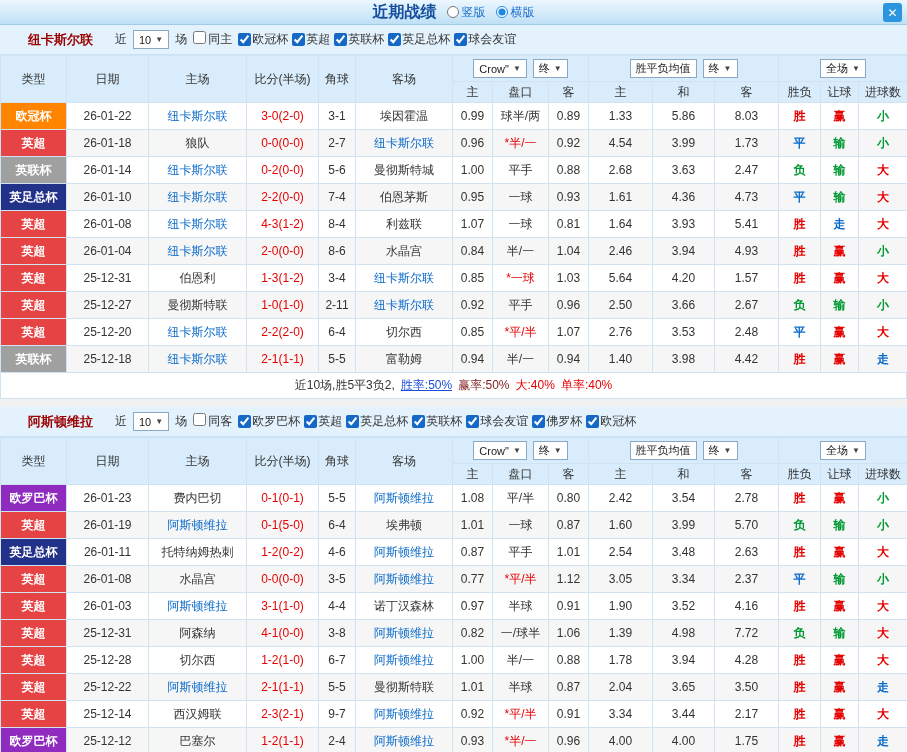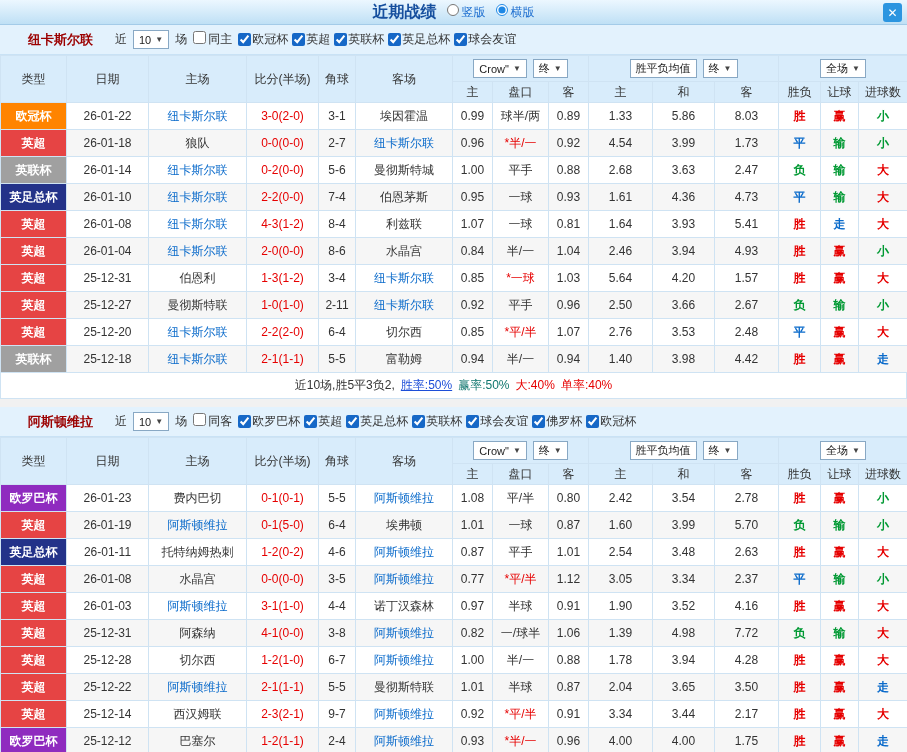--- a/index.html
+++ b/index.html
@@ -9,21 +9,21 @@
     font-size: 12px; color: #333; background: #fff;
   }
   
   .titlebar {
     height: 25px; position: relative;
     background: linear-gradient(180deg, #ecf7ff 0%, #bfe0f5 100%);
     border-bottom: 1px solid #a3cbe8;
     display: flex; align-items: center; justify-content: center;
   }
   .title { color: #164f9e; font-weight: bold; font-size: 16px; }
-  .layout-radio { display: inline-flex; align-items: flex-start; gap: 3px; margin-left: 10px; color: #1e6fd0; cursor: pointer; }
+  .layout-radio { display: inline-flex; align-items: center; gap: 3px; margin-left: 10px; color: #1e6fd0; cursor: pointer; }
   .layout-radio input { accent-color: #1e88e5; width: 12px; height: 12px; }
   .close-btn {
     position: absolute; right: 5px; top: 3px; width: 19px; height: 19px;
     background: #2b95e0; color: #fff; border-radius: 3px;
     display: flex; align-items: center; justify-content: center;
     font-size: 12px; font-weight: bold; cursor: pointer;
   }
   
   .team-bar {
     height: 30px; background: #e3f2fd; border-bottom: 1px solid #c9e2f5;
@@ -358,21 +358,21 @@
         <td>4.42</td>
         <td class="flag" style="color: rgb(230, 0, 0);">胜</td>
         <td class="flag" style="color: rgb(230, 0, 0);">赢</td>
         <td class="flag" style="color: rgb(11, 107, 203);">走</td>
       </tr>
     </tbody>
 </table>
 <div class="summary">
     <span style="color: rgb(51, 51, 51);">近10场,胜5平3负2,</span>
     <span style="color: #1d4ed8; text-decoration: underline;">胜率:50%</span>
-    <span style="color: #0f766e;">赢率:50%</span>
+    <span style="color: #7f1d1d;">赢率:50%</span>
     <span style="color: rgb(230, 0, 0);">大:40%</span>
     <span style="color: rgb(230, 0, 0);">单率:40%</span>
   </div>
 
 <div class="section-gap"></div>
 
 <div class="team-bar">
   <span class="team-name">阿斯顿维拉</span>
   <span>近</span>
   <span class="mini-select">

